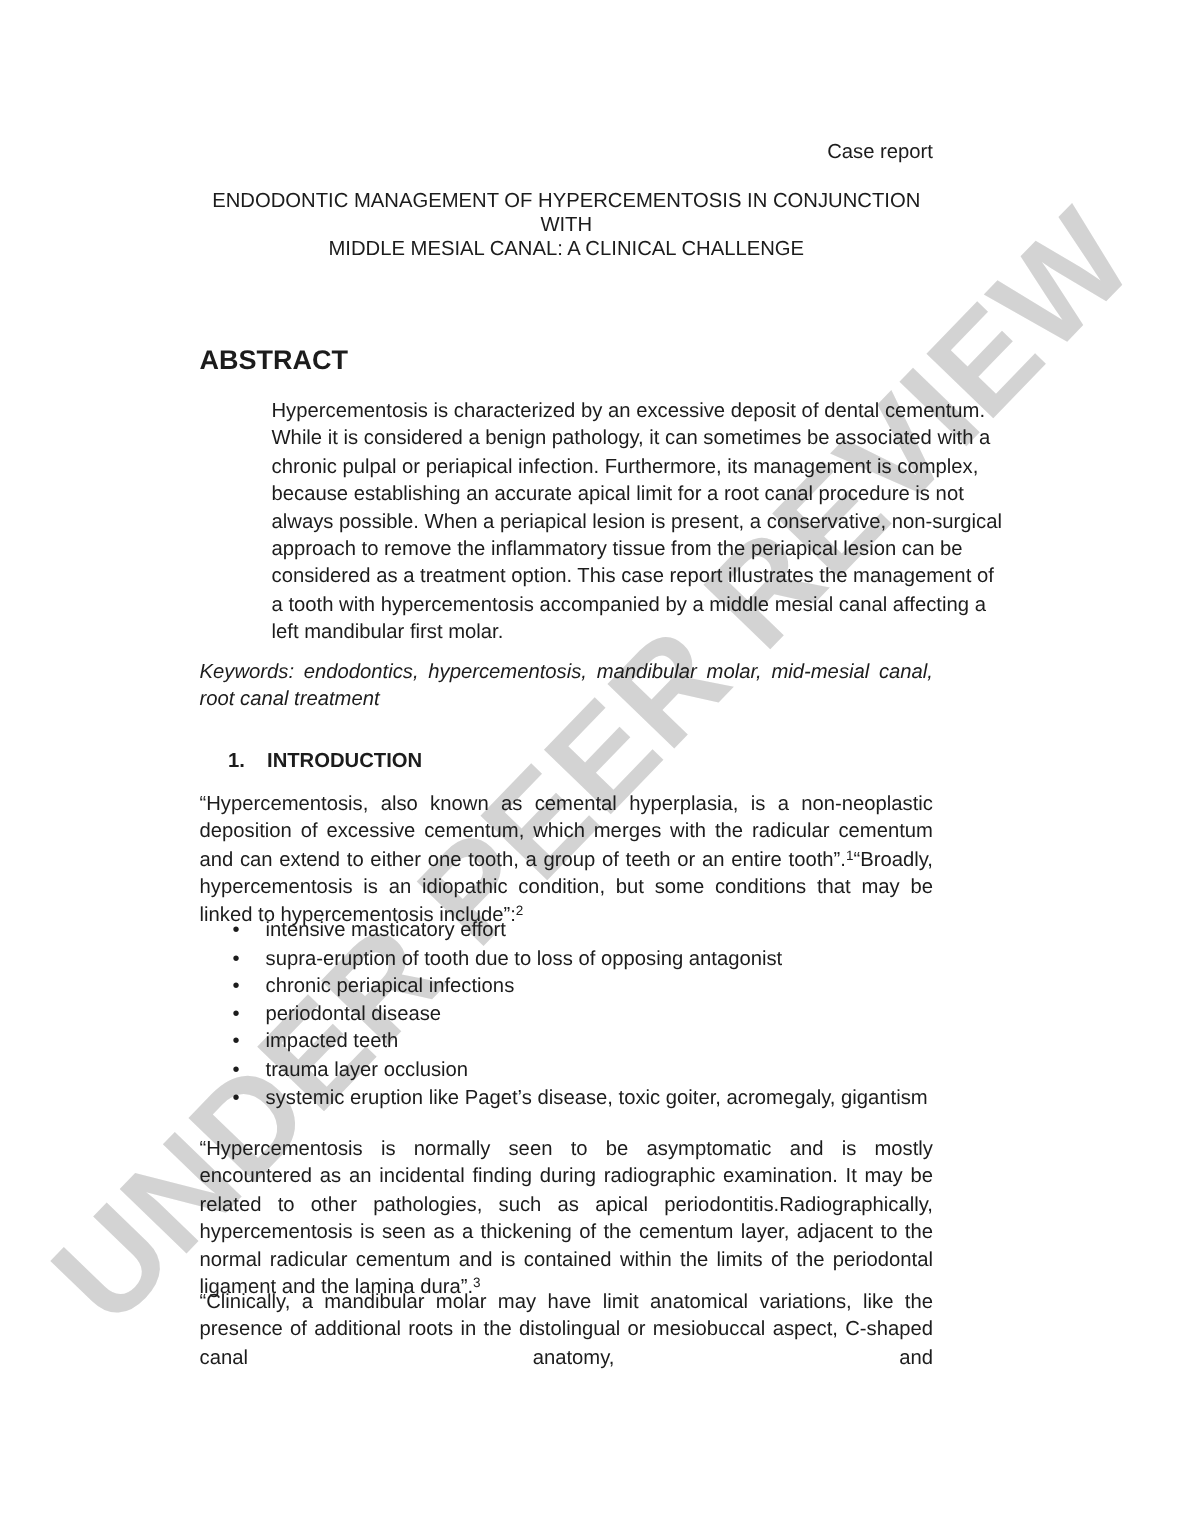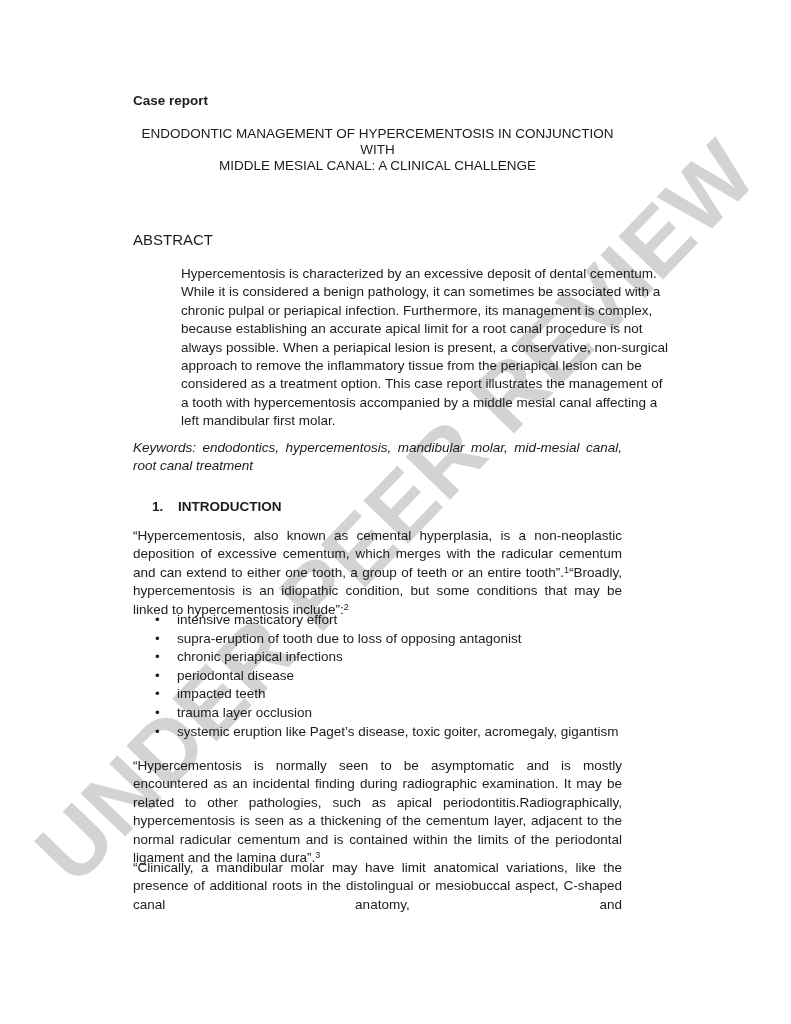--- a/index.html
+++ b/index.html
@@ -31,33 +31,33 @@
     font-weight: bold;
     letter-spacing: 1px;
     white-space: nowrap;
     color: #c9c9c9;
     opacity: 0.8;
     z-index: 0;
     user-select: none;
   }
   .case-report {
     top: 92px;
-    text-align: left;
-    font-weight: bold;
+    text-align: right;
+    font-weight: normal;
   }
   .title-block {
     top: 126px;
     text-align: center;
     font-weight: normal;
     line-height: 16px;
   }
   .abstract-heading {
     top: 231px;
-    font-size: 15px;
-    font-weight: normal;
+    font-size: 18px;
+    font-weight: bold;
   }
   .abstract-body {
     top: 265px;
     text-align: left;
     margin-left: 48px;
   }
   .keywords {
     top: 439px;
     font-style: italic;
     text-align: justify;

